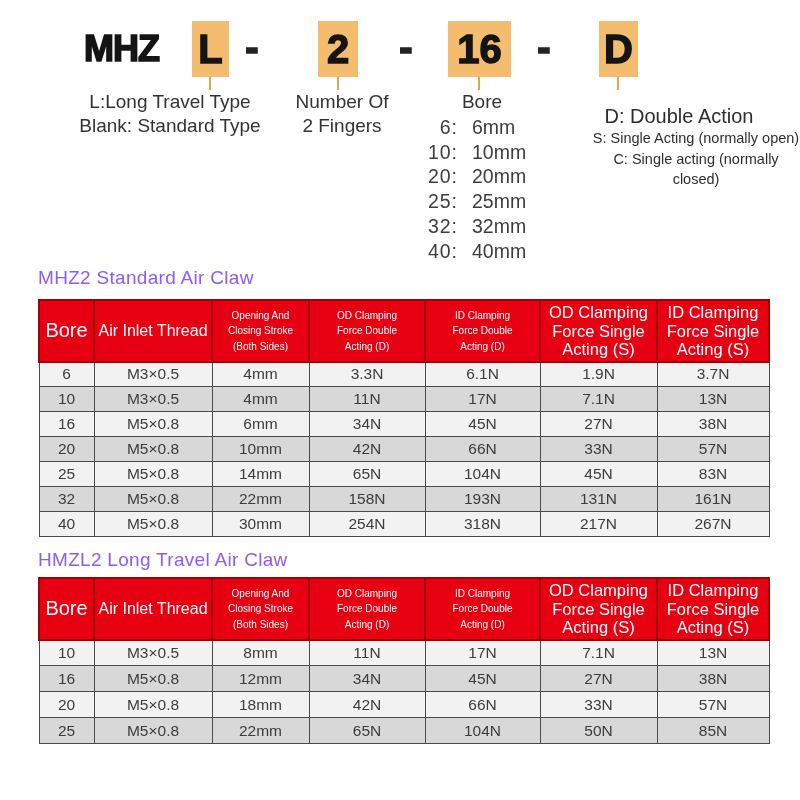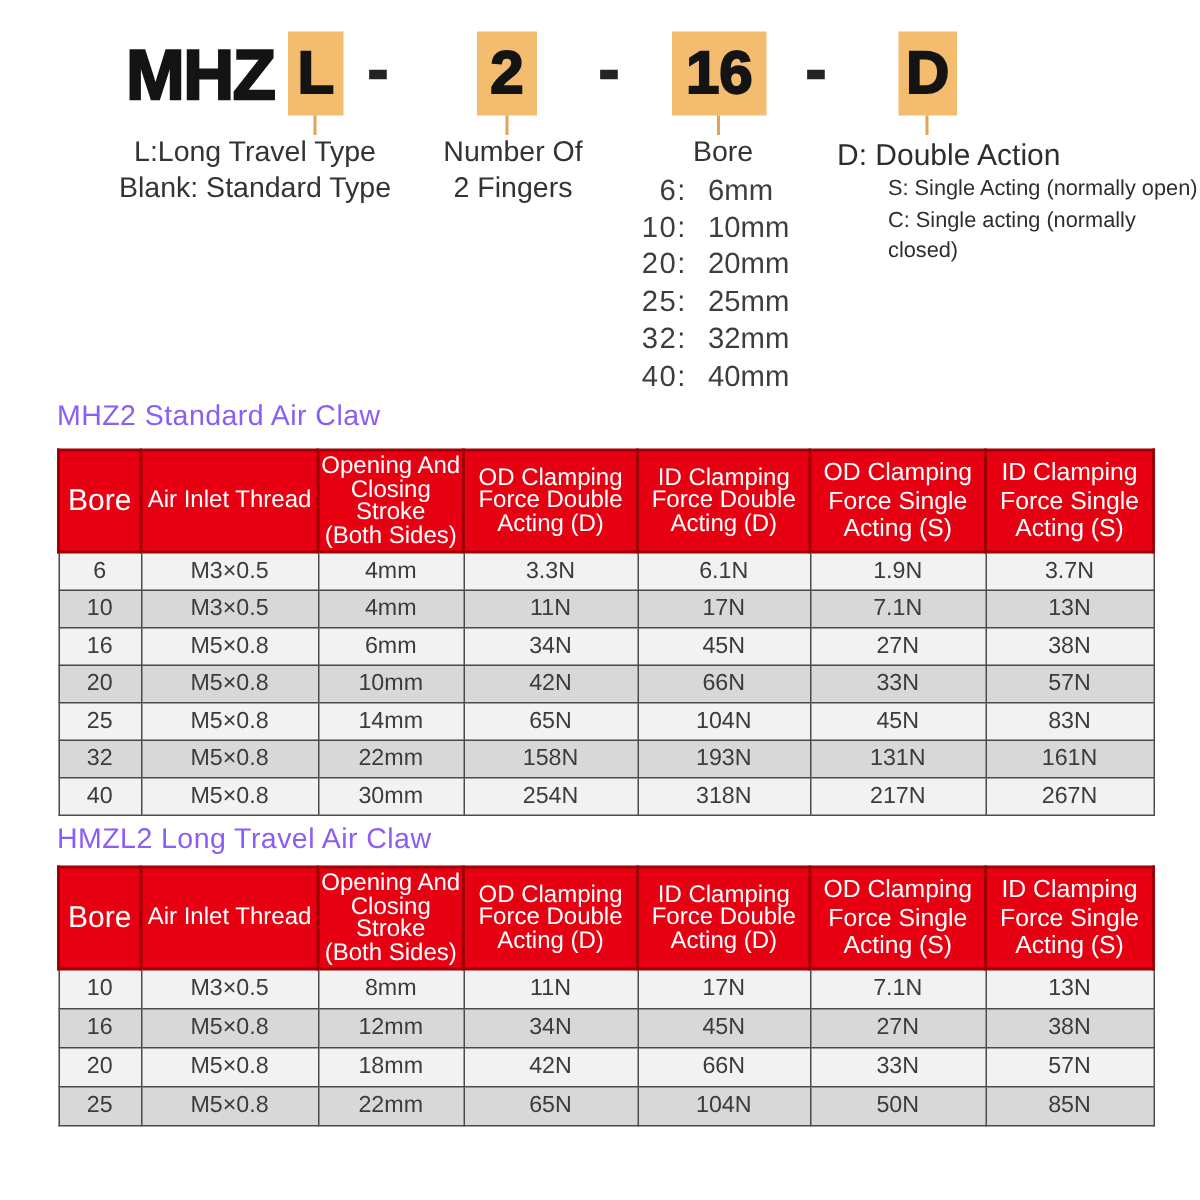--- a/index.html
+++ b/index.html
@@ -4,21 +4,21 @@
 <style>
   * { margin:0; padding:0; box-sizing:border-box; }
   html,body { background:#ffffff; }
   body { font-family:"Liberation Sans", sans-serif; }
   .canvas { position:relative; width:800px; height:800px; background:#fff; overflow:hidden; }
 
   
   .model-row { position:absolute; left:0; top:21px; width:800px; height:56px; }
   .model-prefix {
     position:absolute; left:84px; top:0; height:56px; display:flex; align-items:center;
-    font-size:47px; font-weight:bold; color:#141414; letter-spacing:-1px;
+    font-size:36px; font-weight:bold; color:#141414; letter-spacing:-1px;
     -webkit-text-stroke:1.6px #141414;
   }
   .codebox {
     position:absolute; top:0; height:56px; background:#f4bc6f;
     display:flex; align-items:center; justify-content:center;
     font-size:40px; font-weight:bold; color:#141414; -webkit-text-stroke:1.4px #141414;
   }
   .codebox.seg-l  { left:192px; width:37px; }
   .codebox.seg-2  { left:318px; width:40px; }
   .codebox.seg-16 { left:448px; width:63px; }
@@ -37,21 +37,21 @@
   .lbl { position:absolute; color:#333; font-size:19px; line-height:23.5px; text-align:center; }
   .lbl-type    { left:60px;  top:90px; width:220px; }
   .lbl-fingers { left:282px; top:90px; width:120px; }
   .lbl-bore    { left:432px; top:90px; width:100px; }
 
   .bore-list { position:absolute; left:398px; top:115px; color:#3d3d3d; font-size:19.5px; }
   .bore-row  { display:flex; height:24.8px; align-items:center; }
   .bore-code { width:60px; text-align:right; letter-spacing:1px; }
   .bore-size { margin-left:14px; }
 
-  .action-block { position:absolute; left:548px; top:92px; color:#2e2e2e; text-align:left; }
+  .action-block { position:absolute; left:548px; top:104px; color:#2e2e2e; text-align:center; }
   .action-primary { font-size:20px; line-height:24px; padding-left:10px; }
   .action-secondary { font-size:14.5px; line-height:20.5px;margin-left:44px; }
 
   
   .section-title { position:absolute; left:38px; font-size:19px; color:#8b5cf6; letter-spacing:0.3px; }
   .title-1 { top:267px; }
   .title-2 { top:549px; }
 
   .tbl-wrap { position:absolute; left:38px; }
   .tbl-wrap.t1 { top:299px; }
@@ -61,21 +61,21 @@
   col.c1 { width:55px; }  col.c2 { width:118px; } col.c3 { width:97px; }
   col.c4 { width:116px; } col.c5 { width:115px; } col.c6 { width:117px; } col.c7 { width:112px; }
 
   th {
     background:#e60012; color:#ffffff; font-weight:normal;
     border:2px solid #9e0005; height:58px; vertical-align:middle; text-align:center;
     padding:2px 1px;
   }
   th.h-lg  { font-size:20px; }
   th.h-md  { font-size:16px; }
-  th.h-sm  { font-size:16px; line-height:15.5px; }
+  th.h-sm  { font-size:10px; line-height:15.5px; }
   th.h-md2 { font-size:16.5px; line-height:18.5px; }
 
   td {
     border:1.5px solid #4a4a4a; text-align:center; vertical-align:middle;
     font-size:15.5px; color:#3c3c3c; padding:0;
   }
   .t1 td { height:25px; }
   .t2 td { height:26px; }
   tbody tr:nth-child(odd) td  { background:#f2f2f2; }
   tbody tr:nth-child(even) td { background:#d8d8d8; }

